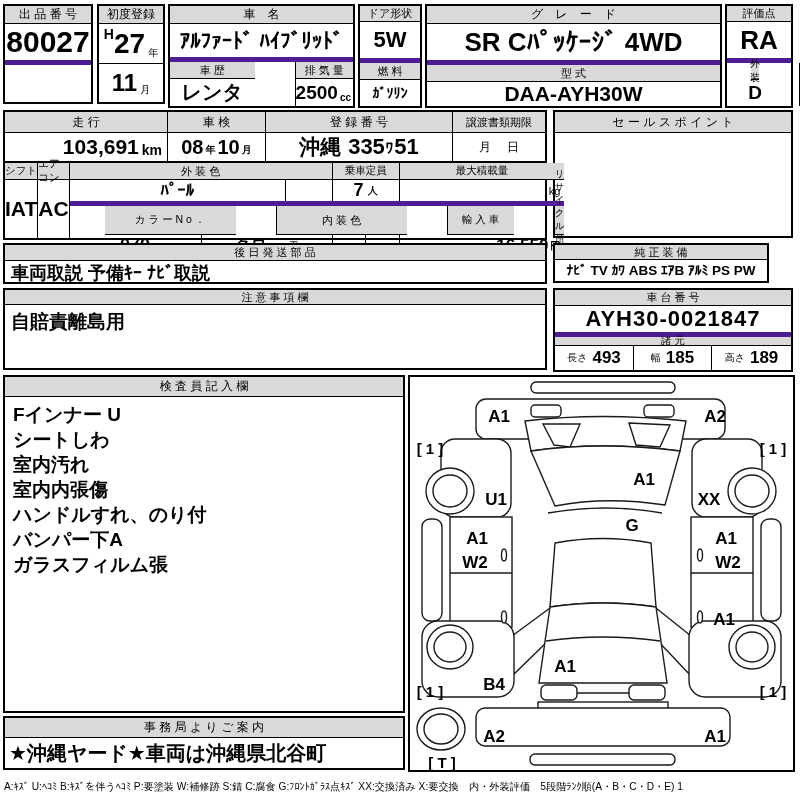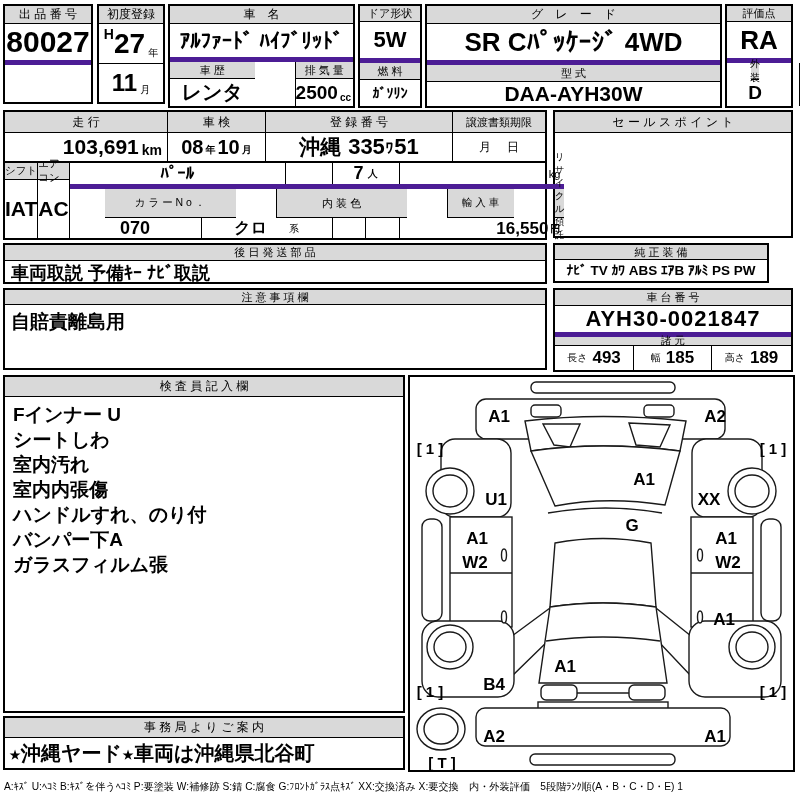--- a/index.html
+++ b/index.html
@@ -145,20 +145,25 @@
   <div class="box" style="left:3px;top:161px;width:544px;height:79px;flex-direction:row;">
     <div class="col" style="width:48px;">
       <div class="hcell" style="height:17px;font-size:10.5px;">シフト</div>
       <div class="cell" style="flex:1;font-size:21px;">IAT</div>
     </div>
     <div class="col bl" style="width:54px;">
       <div class="hcell" style="height:17px;font-size:10.5px;">エアコン</div>
       <div class="cell" style="flex:1;font-size:21px;">AC</div>
     </div>
     <div class="col bl" style="flex:1;">
+      <div class="row" style="height:17px;">
+        <div class="hcell" style="width:262px;font-size:11px;">外 装 色</div>
+        <div class="hcell bl" style="width:67px;font-size:10.5px;">乗車定員</div>
+        <div class="hcell bl" style="flex:1;font-size:10.5px;">最大積載量</div>
+      </div>
       <div class="row" style="height:21px;">
         <div class="cell" style="width:215px;font-size:17px;">ﾊﾟｰﾙ</div>
         <div class="cell bl" style="width:47px;"></div>
         <div class="cell bl" style="width:67px;">
           <span style="font-size:18px;font-weight:bold;">7</span>
           <span style="font-size:10px;align-self:flex-end;margin:0 0 3px 4px;">人</span>
         </div>
         <div class="cell bl" style="flex:1;justify-content:flex-end;padding-right:4px;">
           <span style="font-size:11px;font-weight:normal;">kg</span>
         </div>
@@ -228,21 +233,21 @@
       <div>室内汚れ</div>
       <div>室内内張傷</div>
       <div>ハンドルすれ、のり付</div>
       <div>バンパー下A</div>
       <div>ガラスフィルム張</div>
     </div>
   </div>
 
   <div class="box" style="left:3px;top:716px;width:402px;height:54px;">
     <div class="hdr" style="height:20px;">事 務 局 よ り ご 案 内</div>
-    <div class="cell" style="flex:1;justify-content:flex-start;padding-left:4px;font-size:20px;white-space:nowrap;font-family:Liberation Mono, monospace;">★沖縄ヤード★車両は沖縄県北谷町</div>
+    <div class="cell" style="flex:1;justify-content:flex-start;padding-left:4px;font-size:20px;white-space:nowrap;">★沖縄ヤード★車両は沖縄県北谷町</div>
   </div>
 
   <div class="box" style="left:408px;top:375px;width:387px;height:397px;">
     <svg width="383" height="393" viewBox="0 0 383 393">
 
       <rect class="shape" x="121" y="5" width="144" height="11" rx="5"></rect>
       <rect class="shape" x="66" y="22" width="249" height="40" rx="10"></rect>
 
       <rect class="shape" x="31" y="62" width="70" height="78" rx="14"></rect>
       <rect class="shape" x="282" y="62" width="70" height="78" rx="14"></rect>

